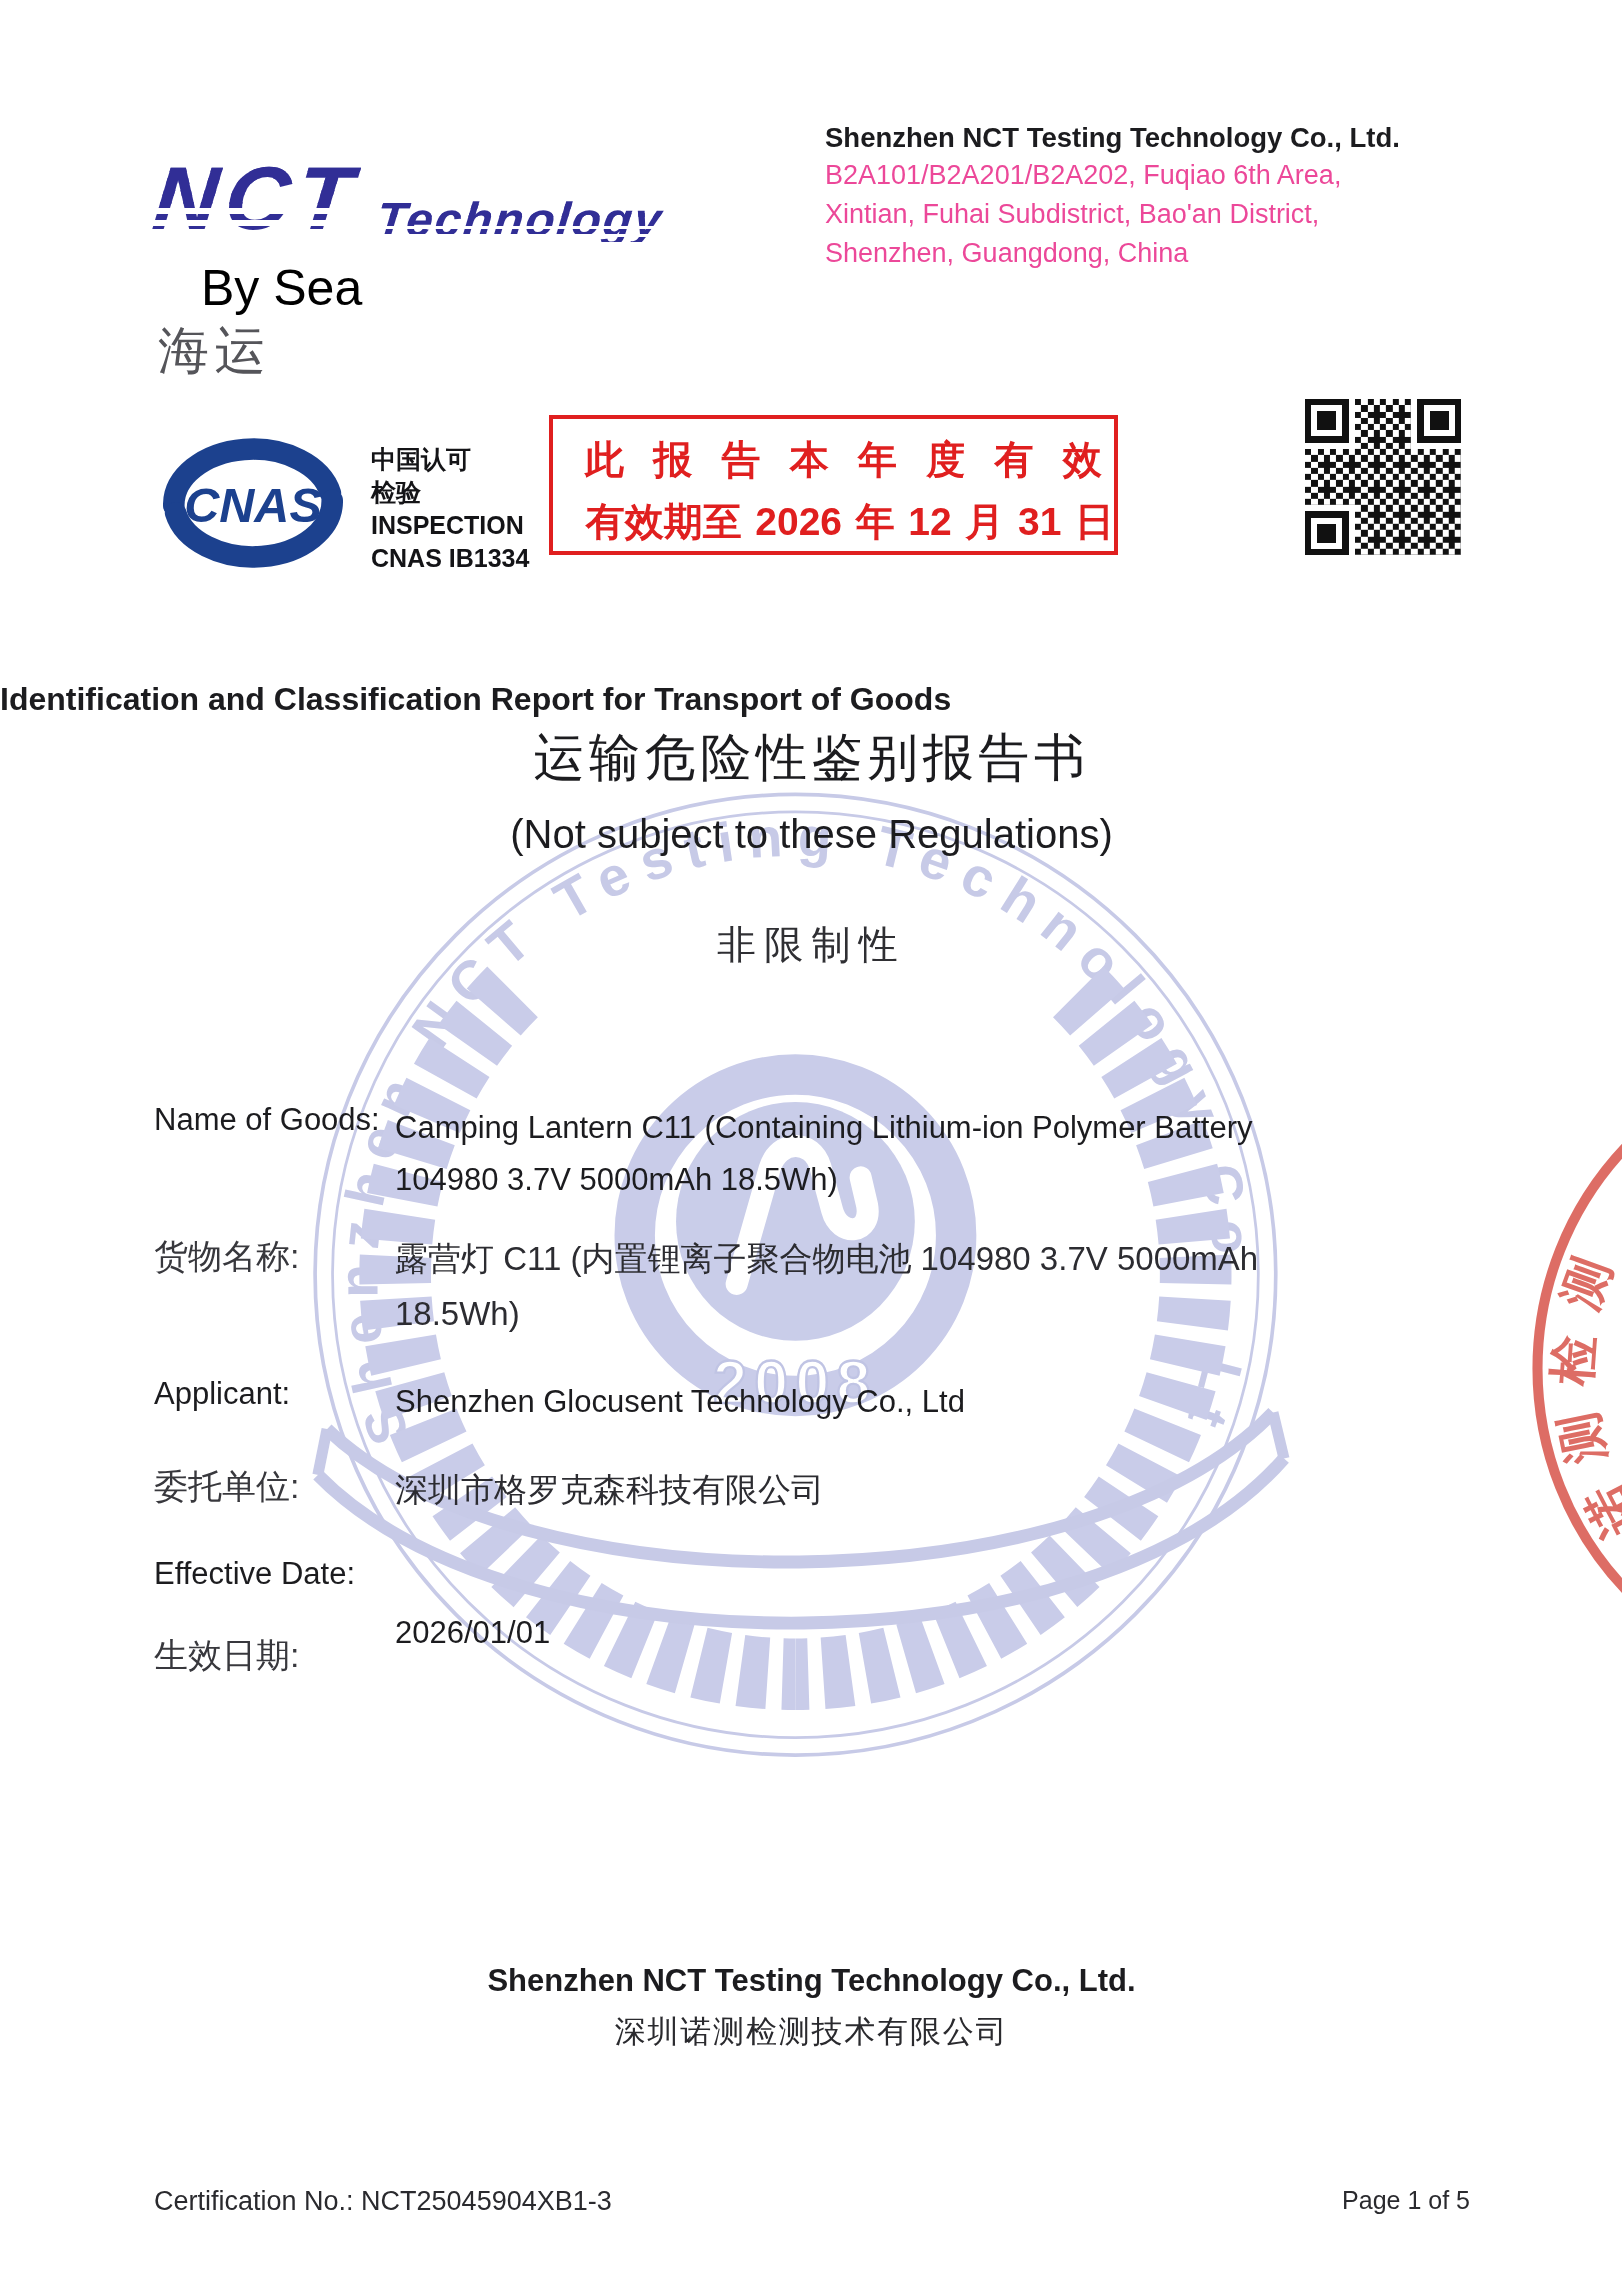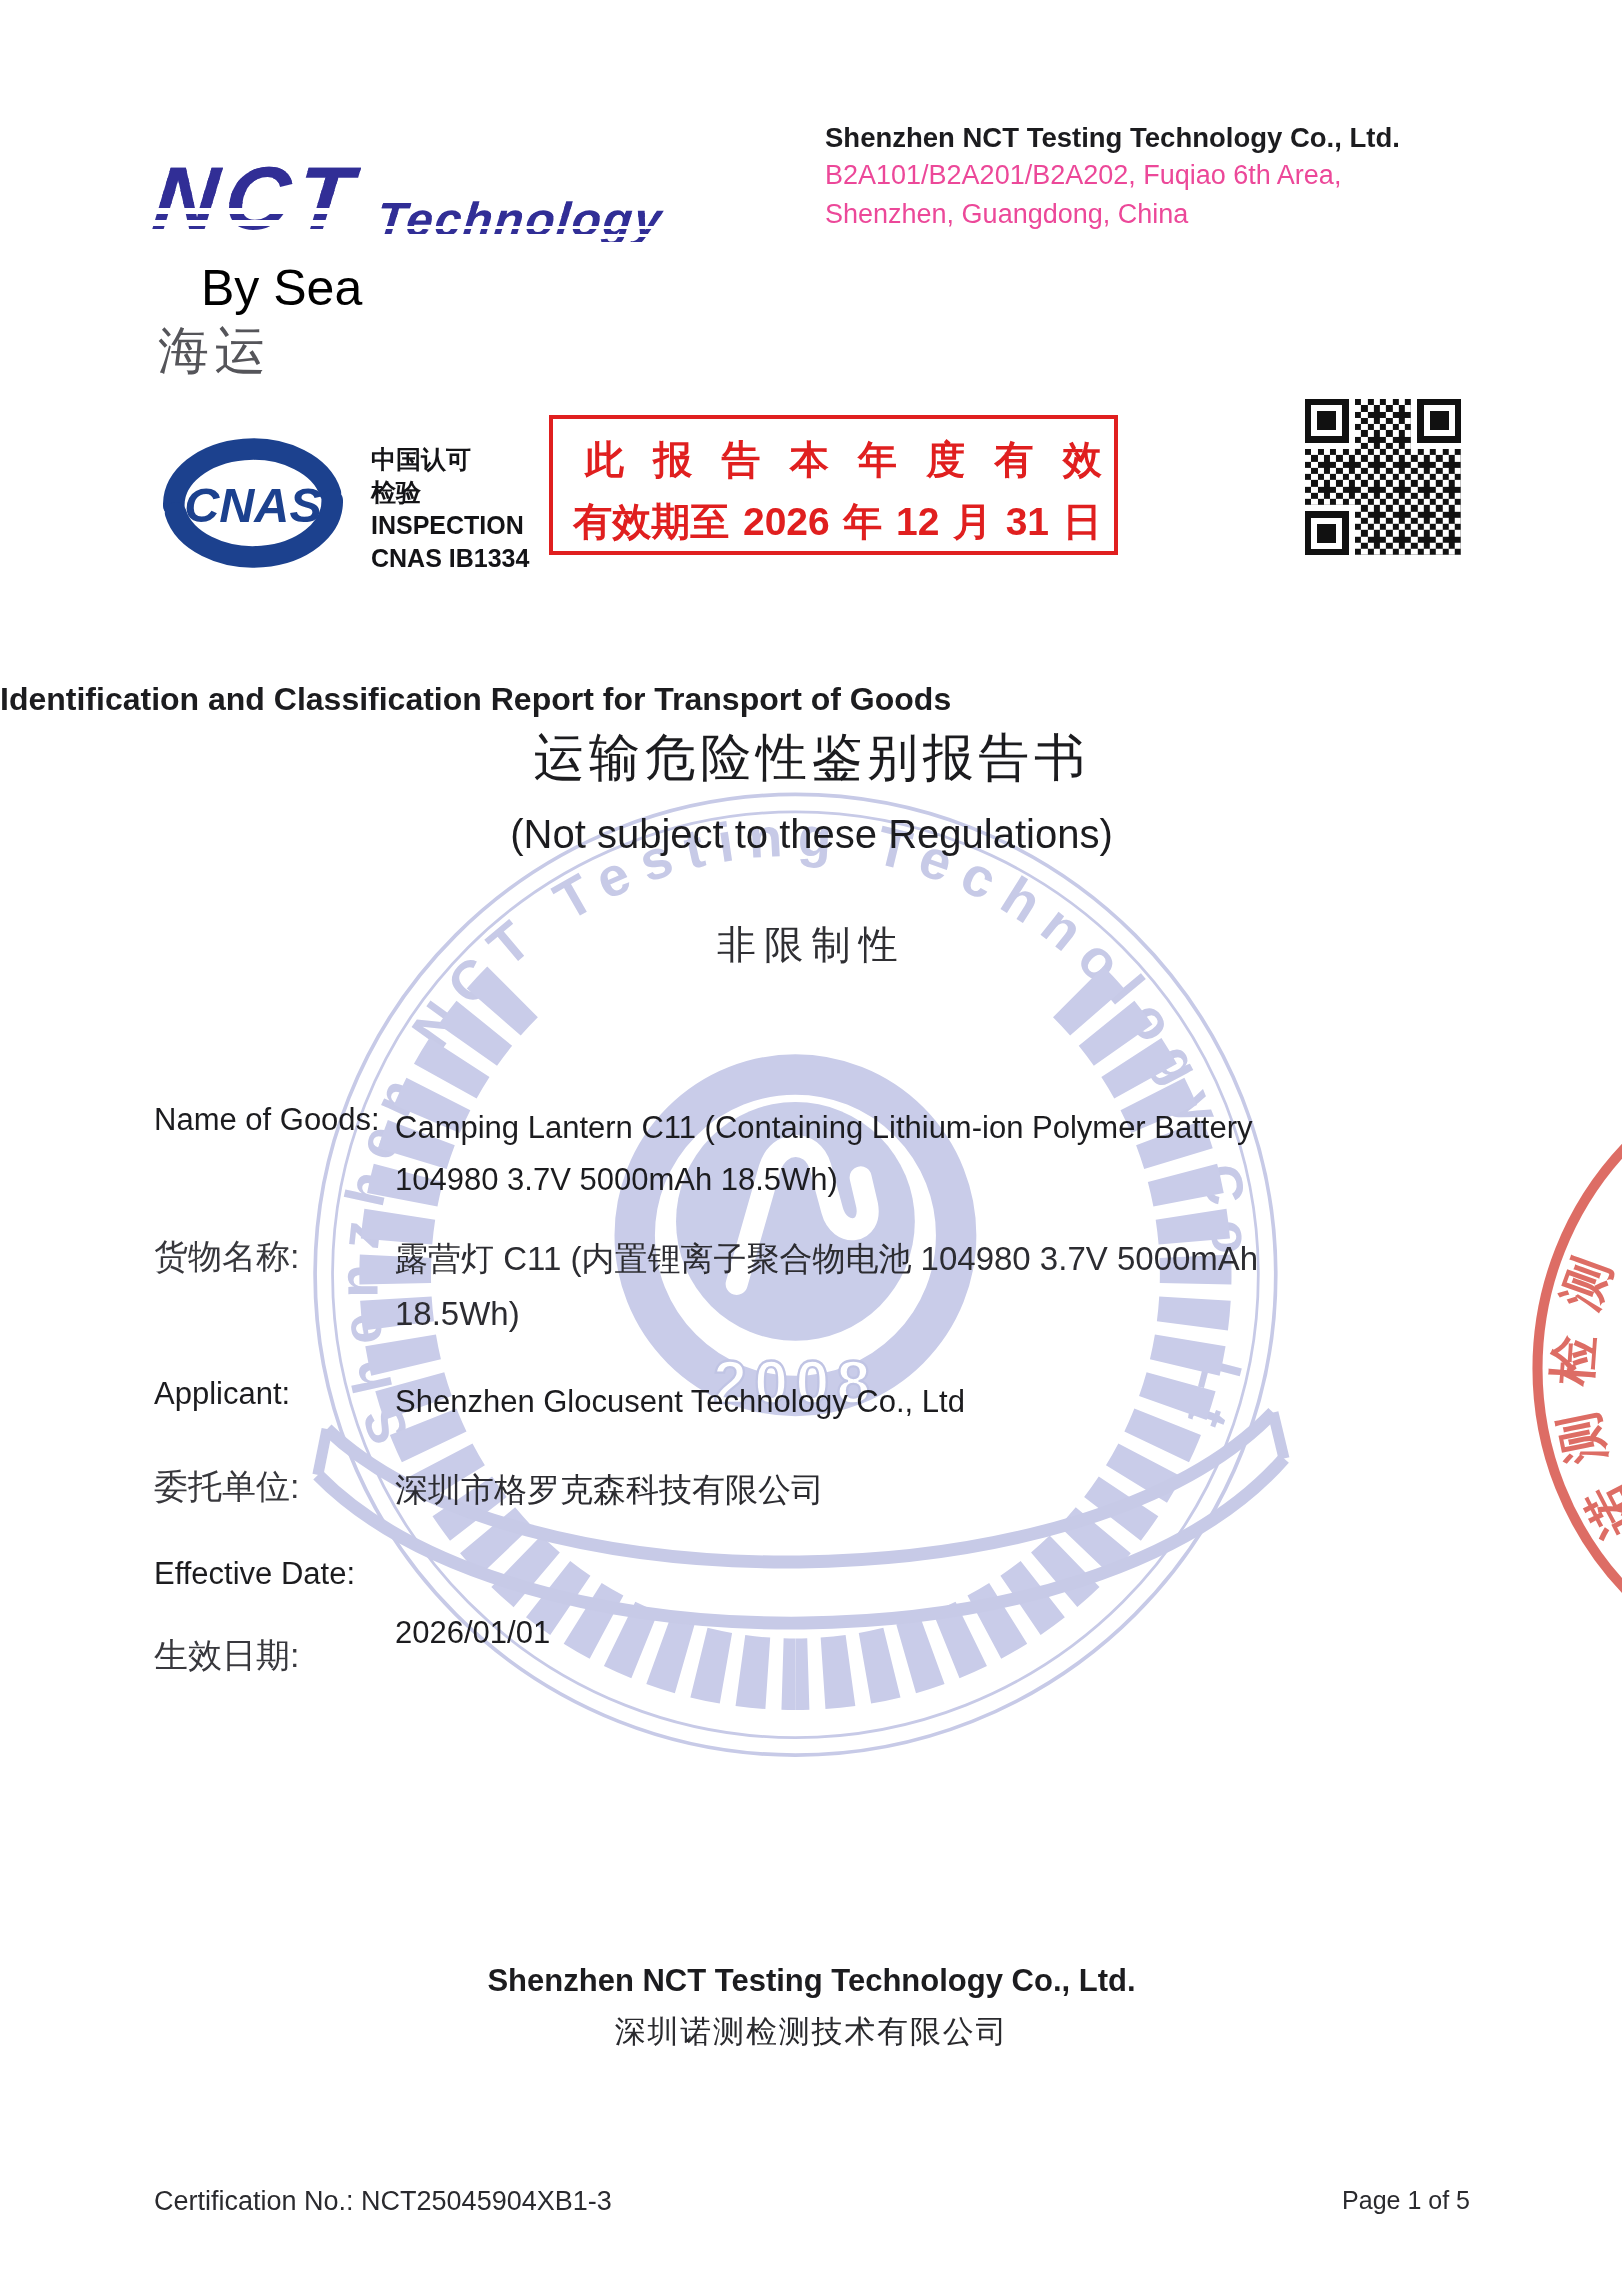--- a/index.html
+++ b/index.html
@@ -49,21 +49,21 @@
   .cnas-text{left:371px;top:443px;font-weight:bold;color:#141417;}
   .cnas-text div{font-size:25px;line-height:33px;}
 
   
   .validity-box{
     left:549px;top:415px;width:569px;height:140px;
     border:4.6px solid #e01f1f;box-sizing:border-box;
     color:#e01f1f;font-weight:bold;white-space:nowrap;
   }
   .validity-box .l1{margin-top:13.8px;padding:0 32px;font-size:39px;word-spacing:18.4px;text-align:justify;display:flex;justify-content:space-between;}
-  .validity-box .l2{margin-top:8.3px;text-align:center;font-size:39px;word-spacing:2.8px;margin-left:8px;}
+  .validity-box .l2{margin-top:8.3px;text-align:right;font-size:39px;word-spacing:2.8px;margin-left:8px;}
 
   .qr{left:1305px;top:399px;}
 
   
   .title-en{left:0;top:681px;width:100%;text-align:left;font-size:32px;font-weight:bold;}
   .title-zh{left:0;top:724px;width:100%;text-align:center;font-size:51px;font-weight:normal;letter-spacing:4.6px;}
   .sub-en{left:0;top:812px;width:100%;text-align:center;font-size:40px;}
   .sub-zh{left:0;top:918px;width:100%;text-align:center;font-size:39px;letter-spacing:8.3px;color:#2f2f33;}
 
   
@@ -113,20 +113,21 @@
   </svg>
 
   <div class="content">
 
     <div class="abs nct-big">NCT</div>
     <div class="abs nct-small">Technology</div>
 
     <div class="abs company-block">
       <div class="name">Shenzhen NCT Testing Technology Co., Ltd.</div>
       <div class="line">B2A101/B2A201/B2A202, Fuqiao 6th Area,</div>
+      <div class="line">Xintian, Fuhai Subdistrict, Bao'an District,</div>
       <div class="line">Shenzhen, Guangdong, China</div>
     </div>
 
     <div class="abs by-sea">By Sea</div>
     <div class="abs by-sea-zh">海运</div>
 
     <svg class="abs cnas-logo" width="180" height="136" viewBox="0 0 200 150">
       <path d="M 12 78 A 88 62 0 0 1 186 64" stroke="#1c418e" stroke-width="24" fill="none" stroke-linecap="round"></path>
       <path d="M 188 72 A 88 62 0 0 1 14 86" stroke="#1c418e" stroke-width="24" fill="none" stroke-linecap="round"></path>
       <text x="100" y="96" text-anchor="middle" font-style="italic" font-weight="bold" font-size="54" fill="#1c418e">CNAS</text>

